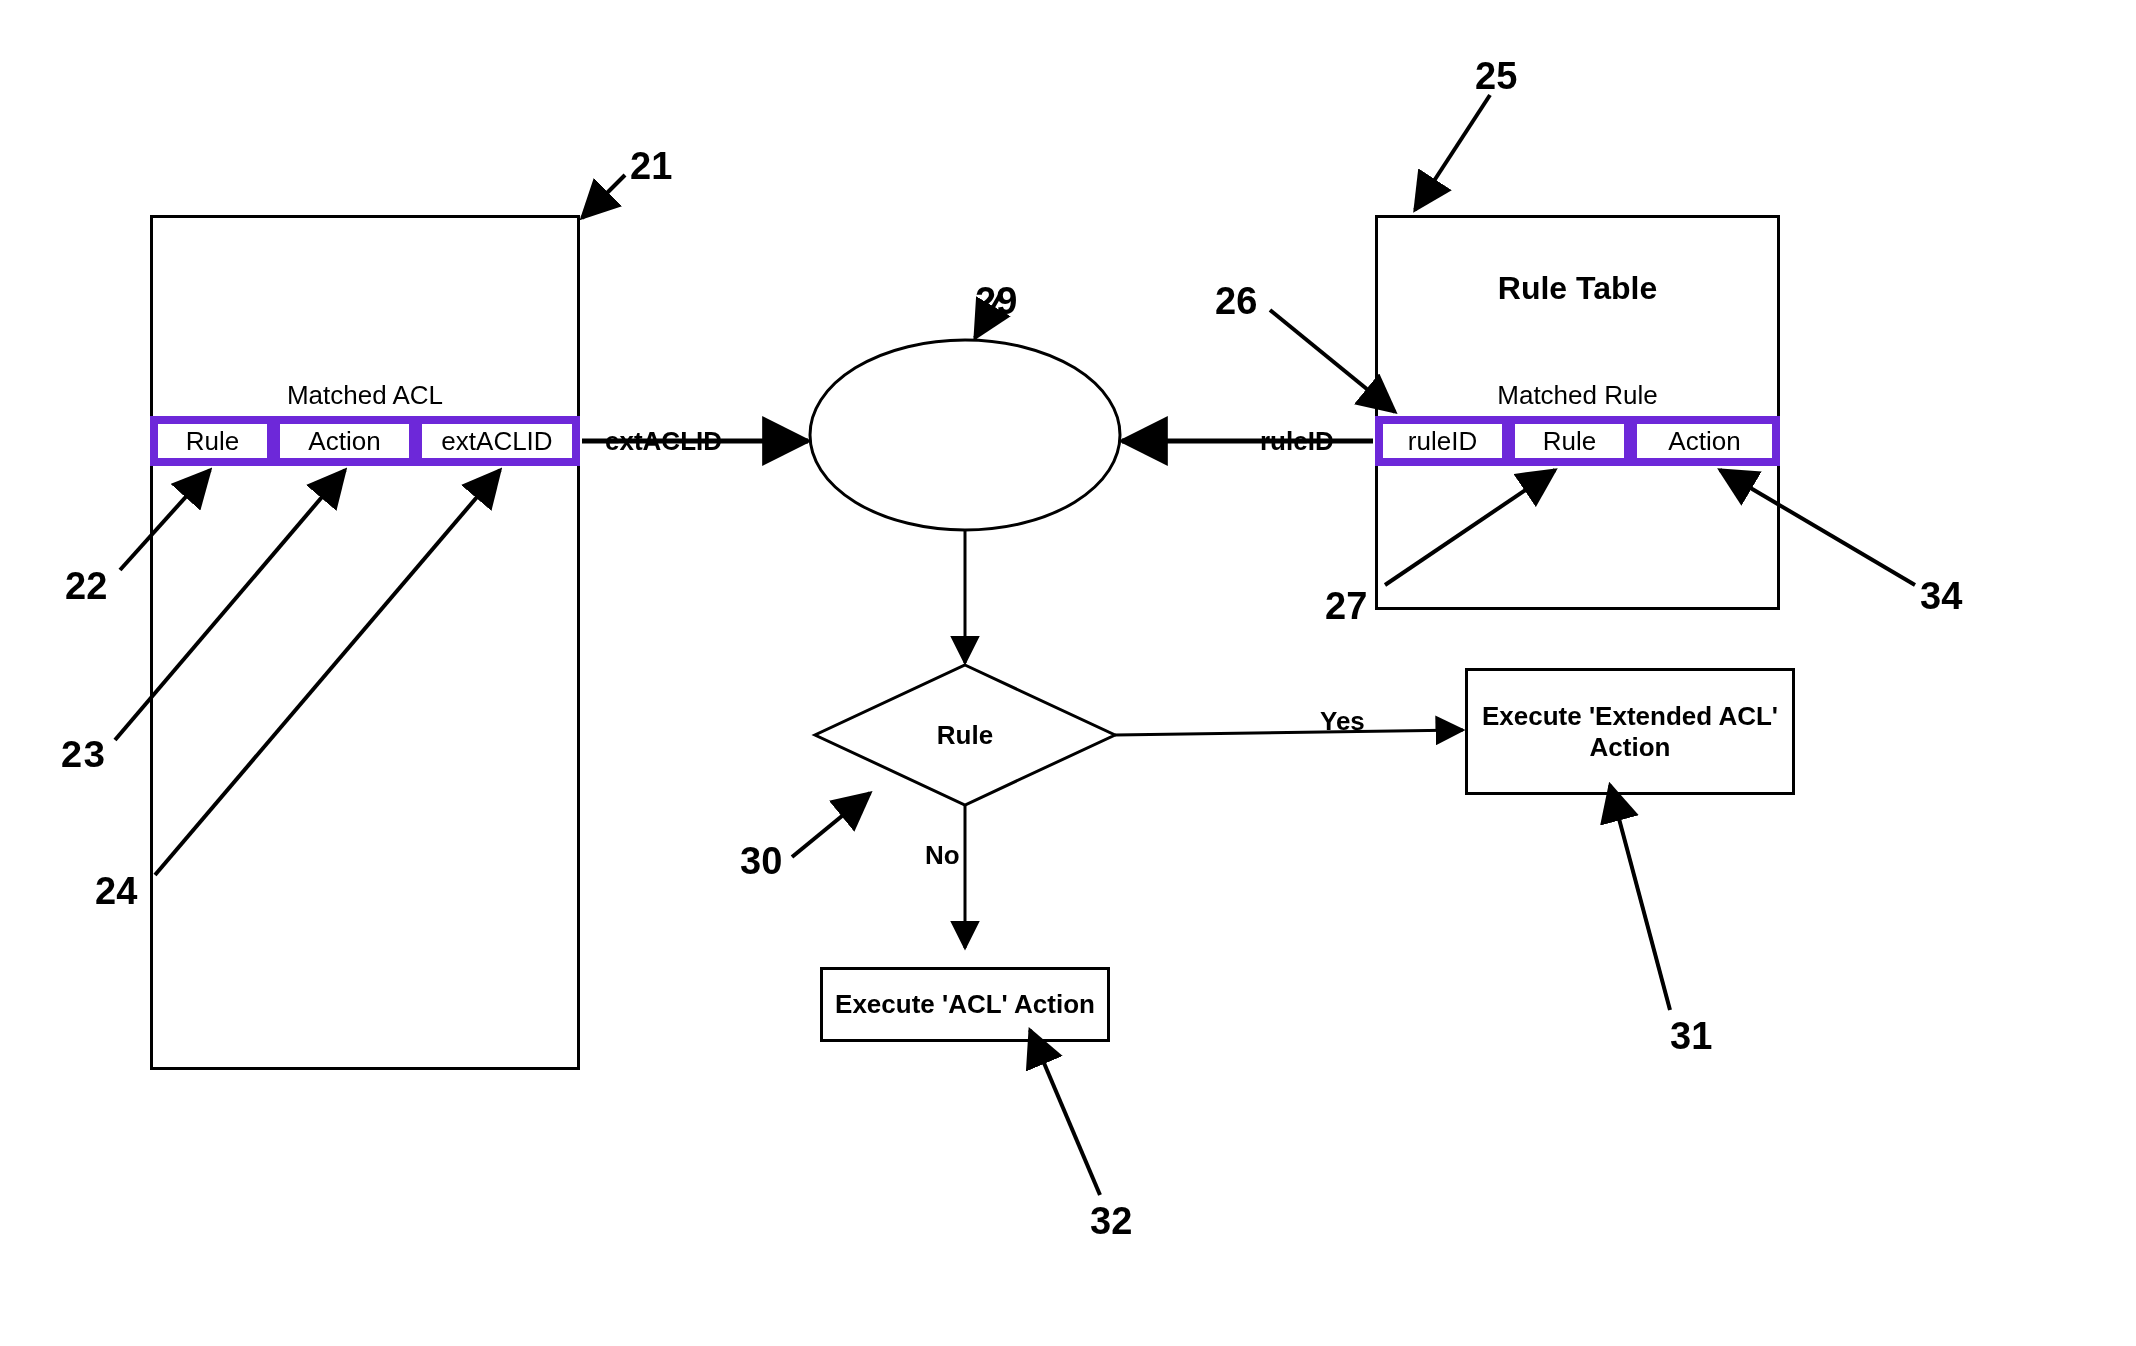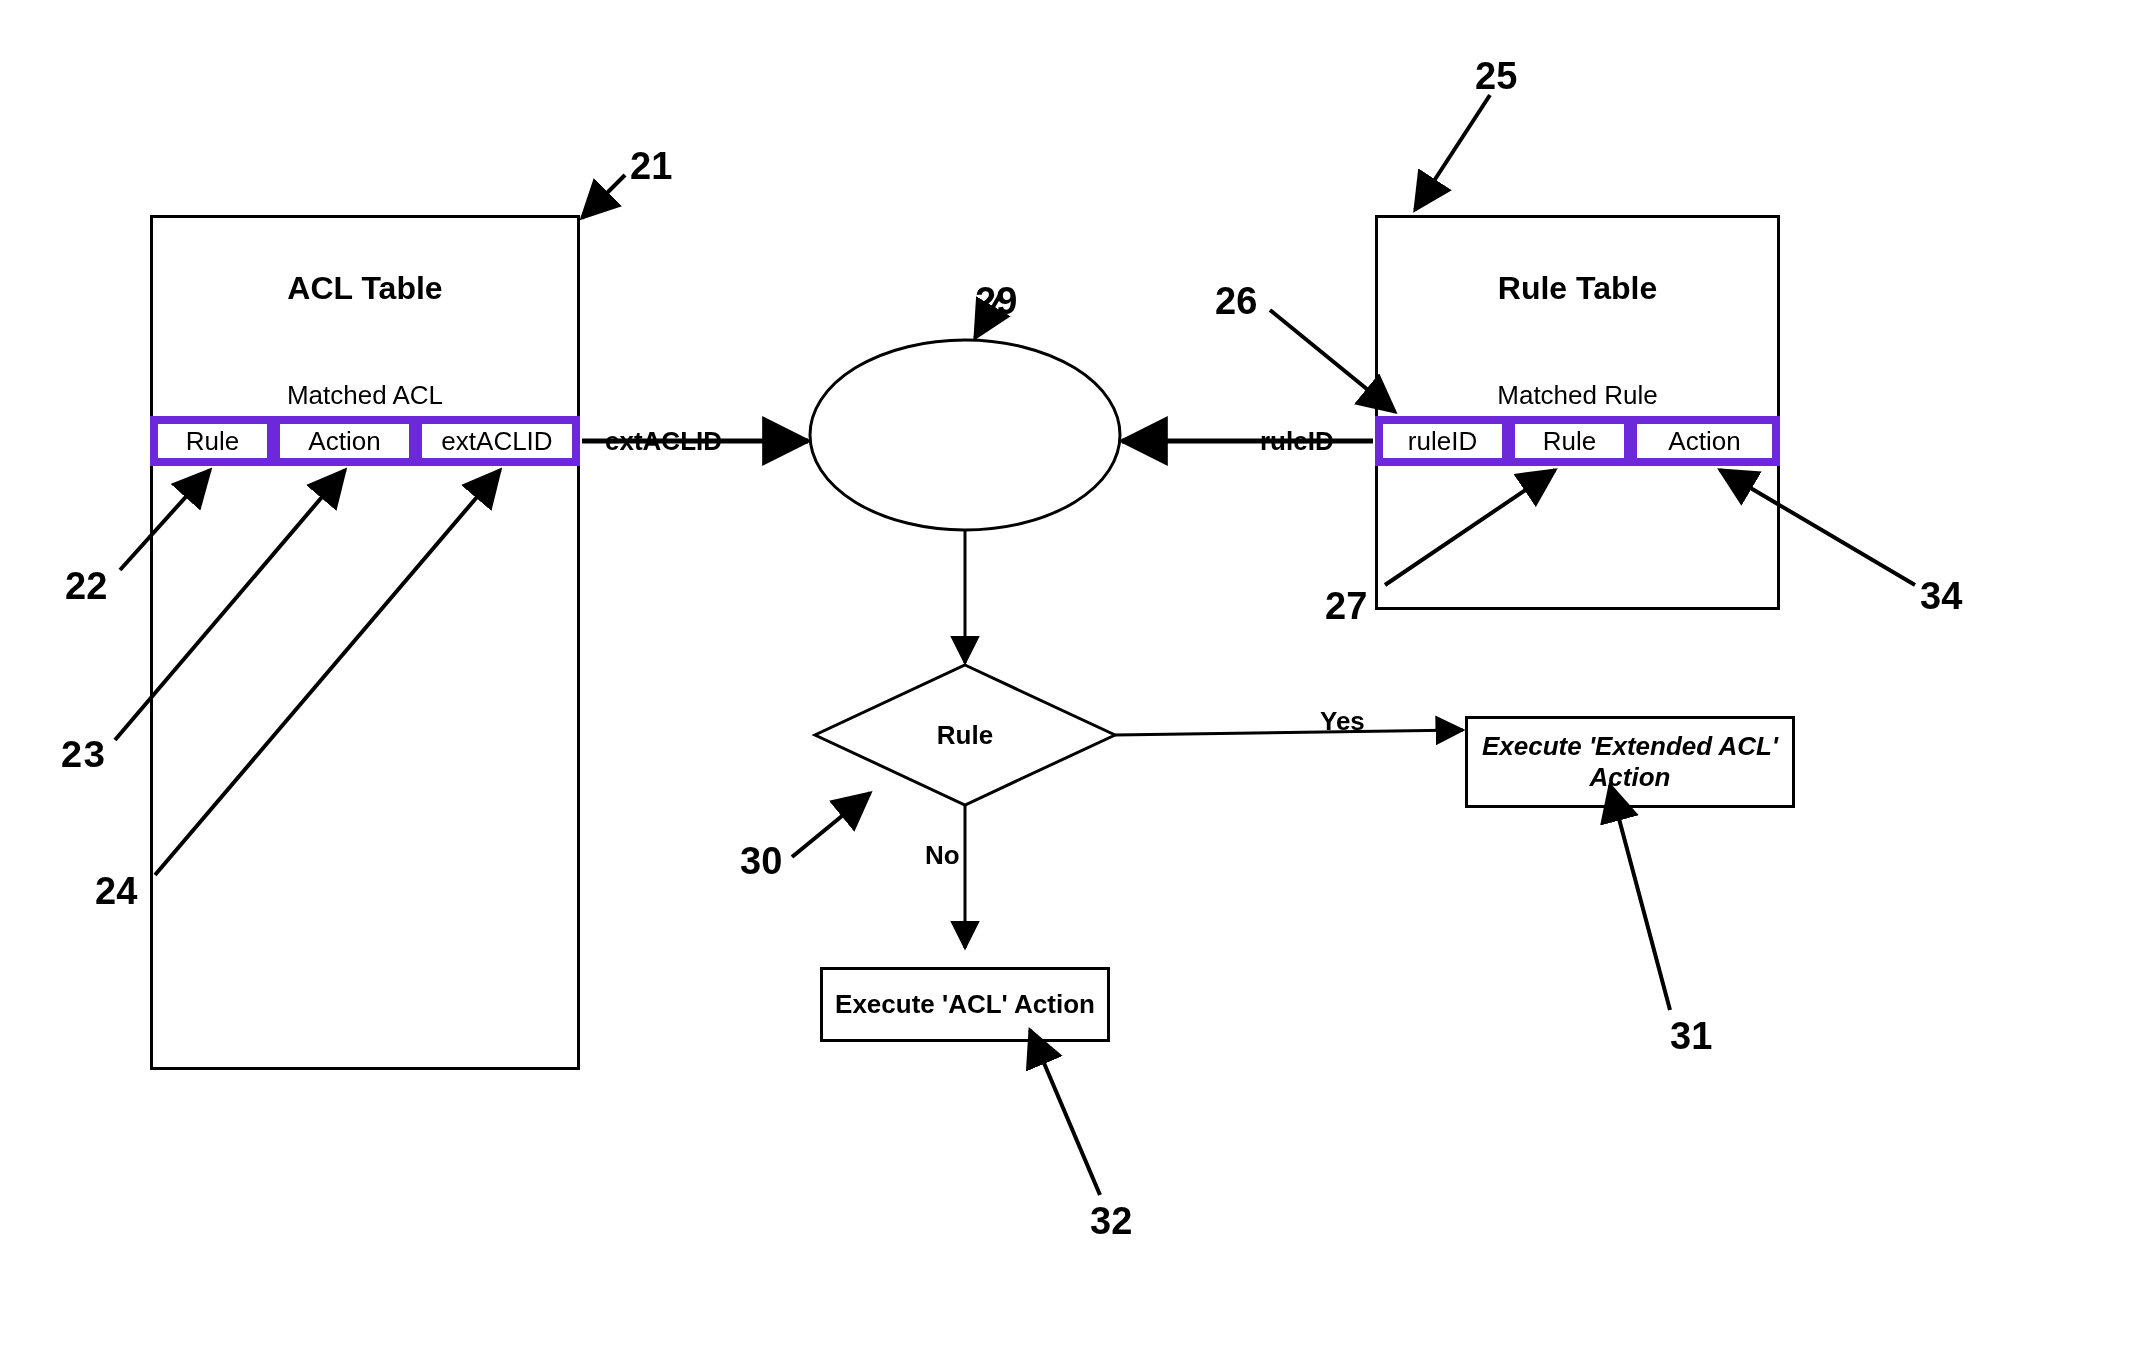--- a/index.html
+++ b/index.html
@@ -74,37 +74,36 @@
   .sub {
     font-size: 26px;
     font-weight: normal;
   }
 </style>
 </head>
 <body>
 <div class="canvas">
 
 <div class="box" style="left:150px; top:215px; width:430px; height:855px;"></div>
-<div class="label title" style="left:150px; top:270px; width:430px;">ACL Table</div>
 <div class="label sub" style="left:150px; top:380px; width:430px;">Matched ACL</div>
 <div class="cell" style="left:150px; top:416px; width:125px; height:50px;">Rule</div>
 <div class="cell" style="left:272px; top:416px; width:145px; height:50px;">Action</div>
 <div class="cell" style="left:414px; top:416px; width:166px; height:50px;">extACLID</div>
 
 <div class="box" style="left:1375px; top:215px; width:405px; height:395px;"></div>
 <div class="label title" style="left:1375px; top:270px; width:405px;">Rule Table</div>
 <div class="label sub" style="left:1375px; top:380px; width:405px;">Matched Rule</div>
 <div class="cell" style="left:1375px; top:416px; width:135px; height:50px;">ruleID</div>
 <div class="cell" style="left:1507px; top:416px; width:125px; height:50px;">Rule</div>
 <div class="cell" style="left:1629px; top:416px; width:151px; height:50px;">Action</div>
 
 
 <div class="label" style="left:890px; top:720px; width:150px; font-size:26px;">Rule</div>
 
-<div class="proc-box" style="left:1465px; top:716px; width:330px; height:92px;font-style:italic;">Execute 'Extended ACL' Action</div>
+<div class="proc-box" style="left:1465px; top:668px; width:330px; height:127px;">Execute 'Extended ACL' Action</div>
 <div class="proc-box" style="left:820px; top:950px; width:290px; height:75px;margin-top:17px;">Execute 'ACL' Action</div>
 
 <div class="edge-label" style="left:605px; top:426px;">extACLID</div>
 <div class="edge-label" style="left:1260px; top:426px;">ruleID</div>
 <div class="edge-label" style="left:1320px; top:706px;">Yes</div>
 <div class="edge-label" style="left:925px; top:840px;">No</div>
 
 <div class="ref" style="left:630px; top:145px;">21</div>
 <div class="ref" style="left:65px;  top:565px;">22</div>
 <div class="ref" style="left:60px;  top:735px;font-family:Liberation Mono, monospace;">23</div>

